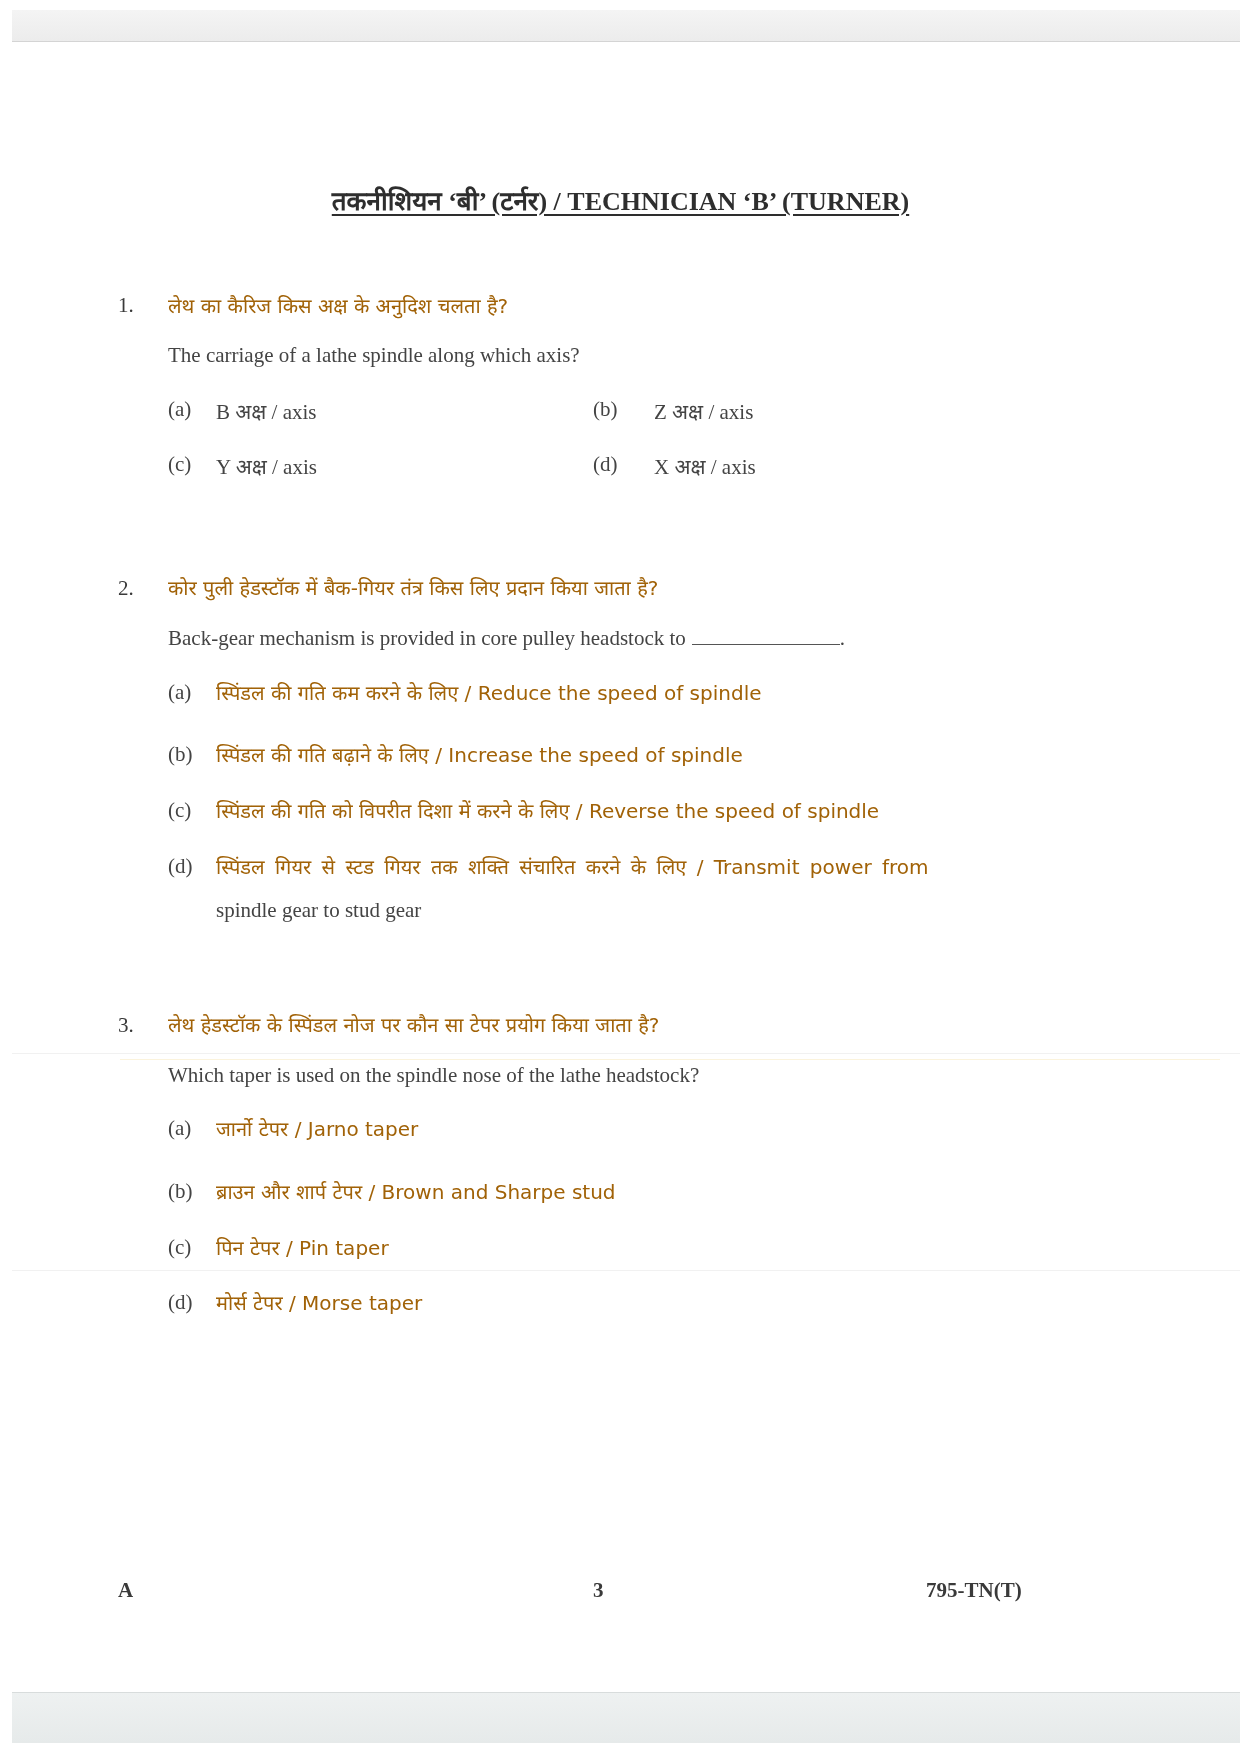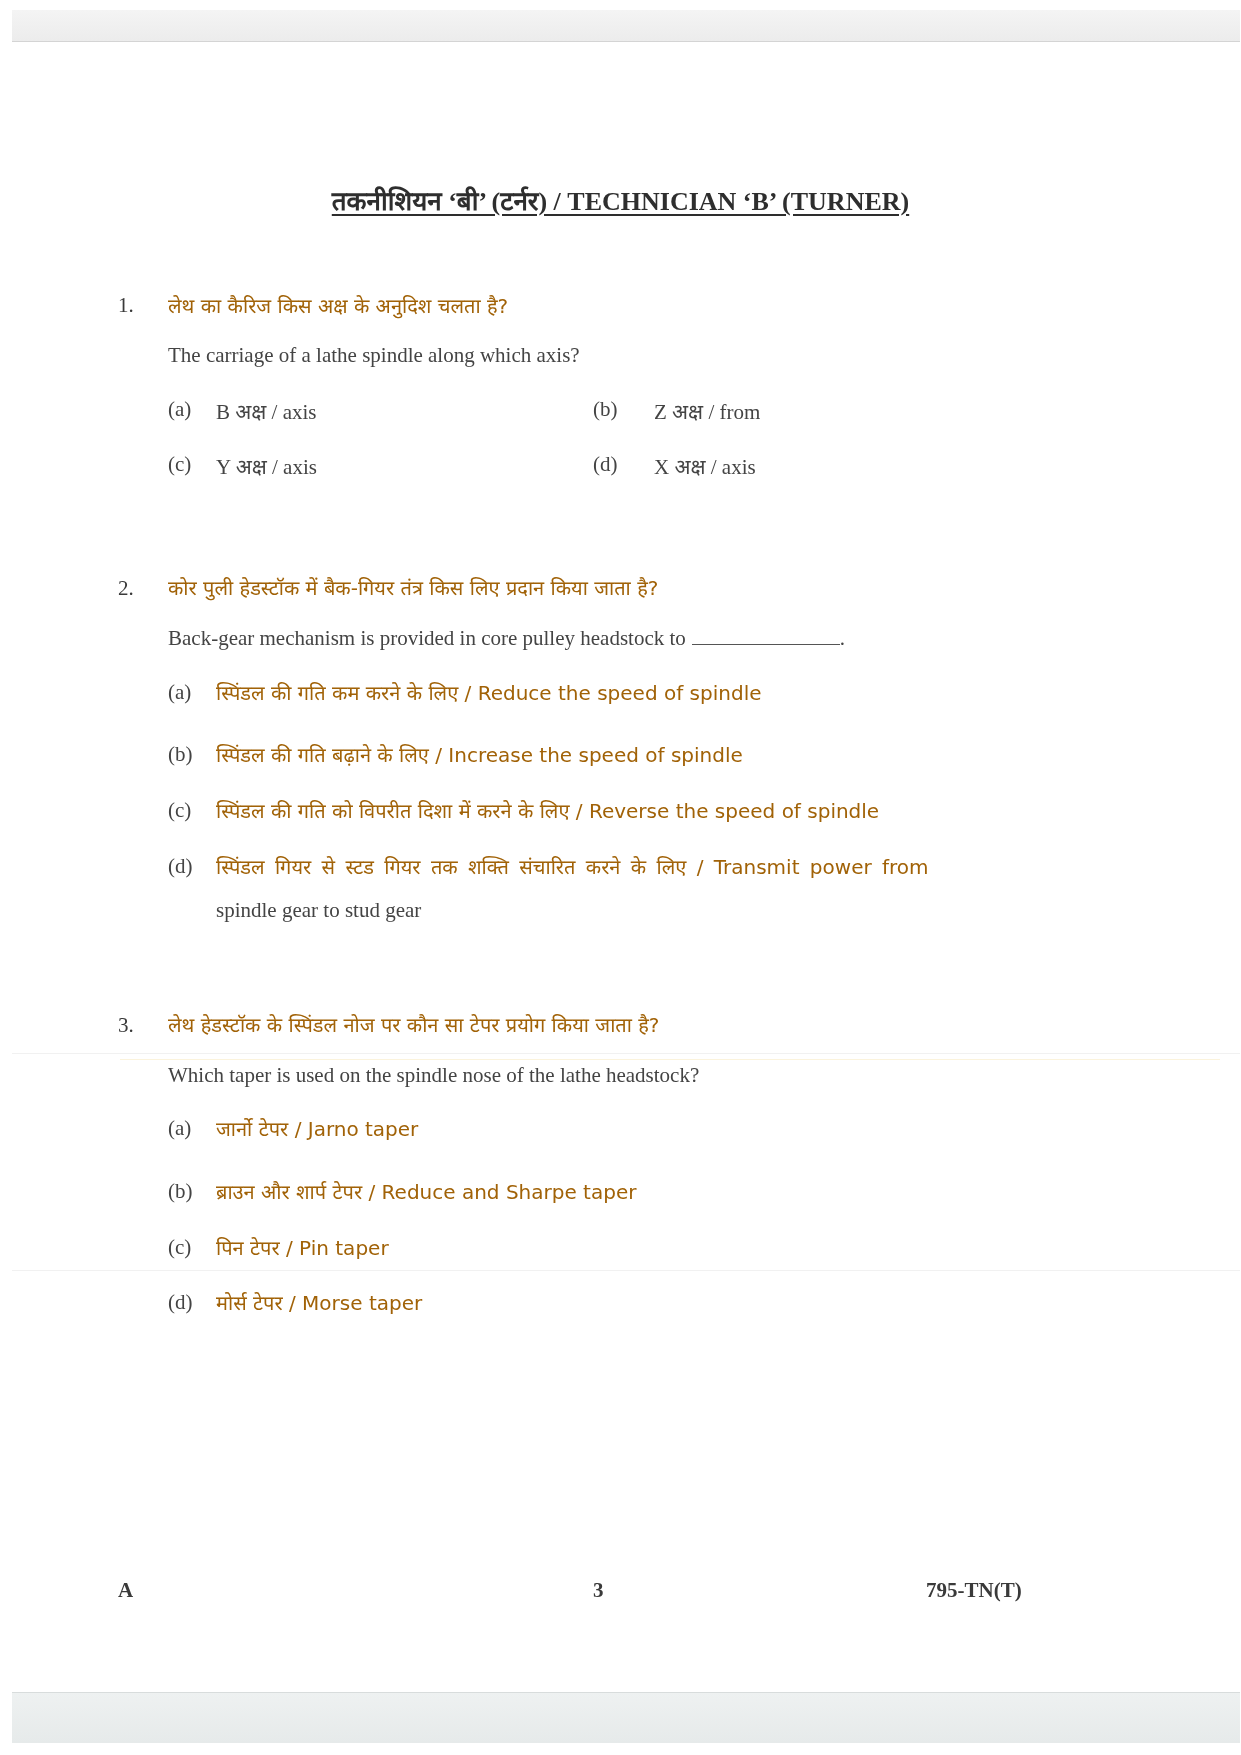--- a/index.html
+++ b/index.html
@@ -43,21 +43,21 @@
 
 <div>
   <span class="abs qnum" style="left:118px; top:293px;">1.</span>
   <span class="abs hi" style="left:168px; top:292px;">लेथ का कैरिज किस अक्ष के अनुदिश चलता है?</span>
   <span class="abs en" style="left:168px; top:343px;">The carriage of a lathe spindle along which axis?</span>
 
   <span class="abs opt-label" style="left:168px; top:397px;">(a)</span>
   <span class="abs en" style="left:216px; top:397px;">B अक्ष / axis</span>
 
   <span class="abs opt-label" style="left:593px; top:397px;">(b)</span>
-  <span class="abs en" style="left:654px; top:397px;">Z अक्ष / from</span>
+  <span class="abs en" style="left:654px; top:397px;">Z अक्ष / axis</span>
 
   <span class="abs opt-label" style="left:168px; top:452px;">(c)</span>
   <span class="abs en" style="left:216px; top:452px;">Y अक्ष / axis</span>
 
   <span class="abs opt-label" style="left:593px; top:452px;">(d)</span>
   <span class="abs en" style="left:654px; top:452px;">X अक्ष / axis</span>
 </div>
 
 <div>
   <span class="abs qnum" style="left:118px; top:576px;">2.</span>
@@ -82,21 +82,21 @@
 
 <div>
   <span class="abs qnum" style="left:118px; top:1013px;">3.</span>
   <span class="abs hi" style="left:168px; top:1011px;">लेथ हेडस्टॉक के स्पिंडल नोज पर कौन सा टेपर प्रयोग किया जाता है?</span>
   <span class="abs en" style="left:168px; top:1063px;">Which taper is used on the spindle nose of the lathe headstock?</span>
 
   <span class="abs opt-label" style="left:168px; top:1116px;">(a)</span>
   <span class="abs hi" style="left:216px; top:1115px;">जार्नो टेपर / Jarno taper</span>
 
   <span class="abs opt-label" style="left:168px; top:1179px;">(b)</span>
-  <span class="abs hi" style="left:216px; top:1178px;">ब्राउन और शार्प टेपर / Reduce and Sharpe taper</span>
+  <span class="abs hi" style="left:216px; top:1178px;">ब्राउन और शार्प टेपर / Brown and Sharpe stud</span>
 
   <span class="abs opt-label" style="left:168px; top:1235px;">(c)</span>
   <span class="abs hi" style="left:216px; top:1234px;">पिन टेपर / Pin taper</span>
 
   <span class="abs opt-label" style="left:168px; top:1290px;">(d)</span>
   <span class="abs hi" style="left:216px; top:1289px;">मोर्स टेपर / Morse taper</span>
 </div>
 
 <div>
   <span class="abs footer" style="left:118px; top:1578px;">A</span>

